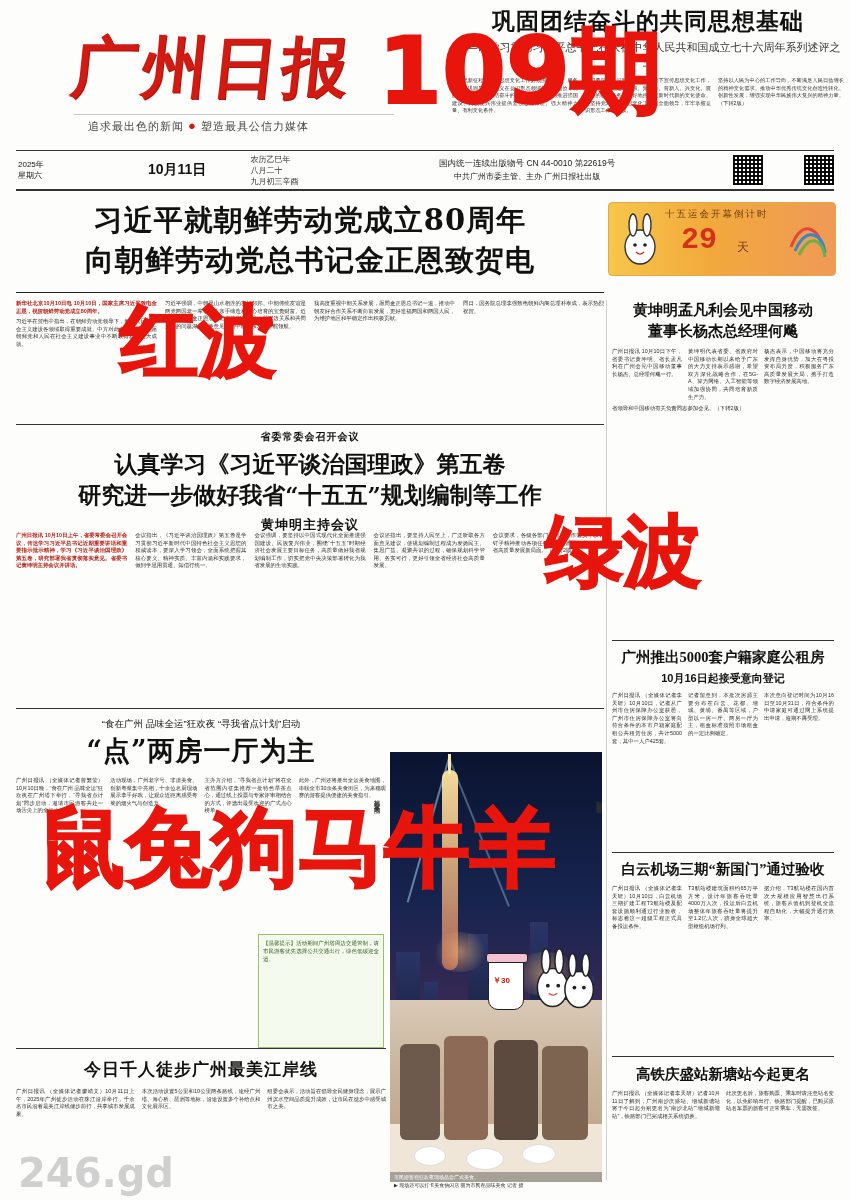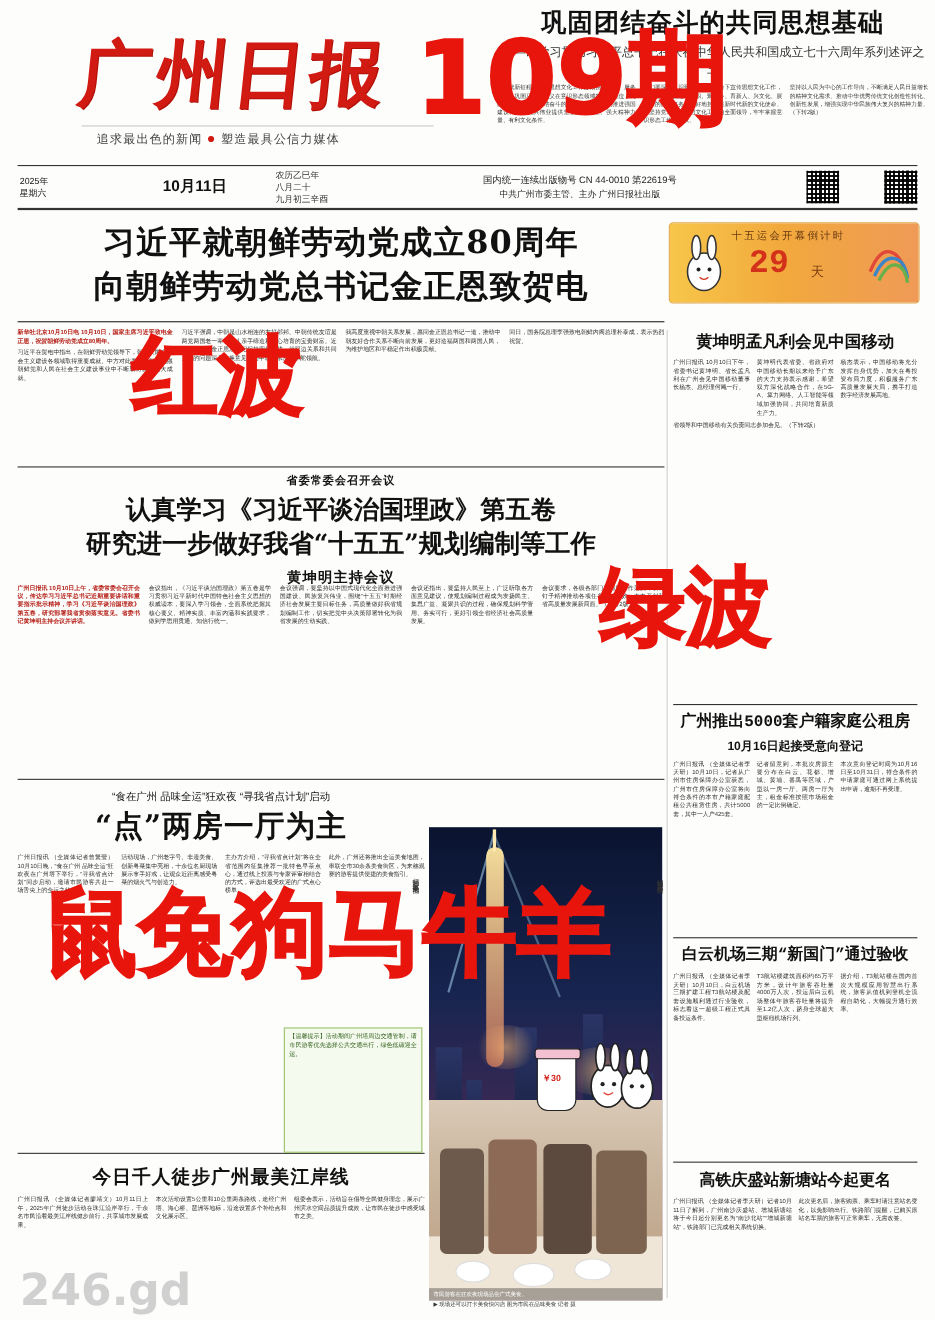--- a/index.html
+++ b/index.html
@@ -103,21 +103,21 @@
   .a2body{position:absolute;left:16px;top:532px;width:588px;height:168px;display:flex;gap:8px;}
   .a2body .col{flex:1;}
 
   
   .rcol{position:absolute;left:612px;top:300px;width:222px;}
   .r-title{font-family:"DejaVu Serif",serif;font-weight:bold;font-size:15px;line-height:21px;text-align:center;}
   .r-body{display:flex;gap:6px;margin-top:6px;}
   .r-body .col{flex:1;}
 
   .r2{position:absolute;left:612px;top:648px;width:222px;}
-  .r2-title{font-family:Liberation Mono, monospace;font-weight:bold;font-size:14.5px;text-align:center;line-height:19px;}
+  .r2-title{font-family:Liberation Serif, serif;font-weight:bold;font-size:14.5px;text-align:center;line-height:19px;}
   .r2-sub{font-size:11px;text-align:center;margin-top:4px;font-weight:bold;}
   .r3{position:absolute;left:612px;top:860px;width:222px;}
   .r4{position:absolute;left:612px;top:1065px;width:222px;}
 
   
   .feat{position:absolute;left:16px;top:718px;width:370px;}
   .feat-kicker{font-size:9.5px;text-align:center;color:#111;}
   .feat-title{font-family:"DejaVu Serif",serif;font-weight:bold;font-size:27px;text-align:center;letter-spacing:1px;margin-top:2px;}
   .feat-body{display:flex;gap:7px;margin-top:8px;}
   .feat-body .col{flex:1;}
@@ -265,20 +265,21 @@
     <div class="col">会议强调，要坚持以中国式现代化全面推进强国建设、民族复兴伟业，围绕“十五五”时期经济社会发展主要目标任务，高质量做好我省规划编制工作，切实把党中央决策部署转化为我省发展的生动实践。</div>
     <div class="col">会议还指出，要坚持人民至上，广泛听取各方面意见建议，使规划编制过程成为发扬民主、集思广益、凝聚共识的过程，确保规划科学管用、务实可行，更好引领全省经济社会高质量发展。</div>
     <div class="col">会议要求，各级各部门要抓好工作落实，以钉钉子精神推动各项任务落地见效，奋力开创我省高质量发展新局面。（下转2版）</div>
   </div>
 
   <div class="hrule" style="left:16px;top:708px;width:588px;"></div>
   <div class="vrule" style="left:606px;top:300px;height:880px;"></div>
 
   <div class="rcol">
     <div class="r-title">黄坤明孟凡利会见中国移动</div>
+    <div class="r-title">董事长杨杰总经理何飚</div>
     <div class="r-body">
       <div class="col">广州日报讯 10月10日下午，省委书记黄坤明、省长孟凡利在广州会见中国移动董事长杨杰、总经理何飚一行。</div>
       <div class="col">黄坤明代表省委、省政府对中国移动长期以来给予广东的大力支持表示感谢，希望双方深化战略合作，在5G-A、算力网络、人工智能等领域加强协同，共同培育新质生产力。</div>
       <div class="col">杨杰表示，中国移动将充分发挥自身优势，加大在粤投资布局力度，积极服务广东高质量发展大局，携手打造数字经济发展高地。</div>
     </div>
     <div class="col" style="margin-top:4px">省领导和中国移动有关负责同志参加会见。（下转2版）</div>
   </div>
 
   <div class="hrule" style="left:612px;top:640px;width:222px;"></div>
 

